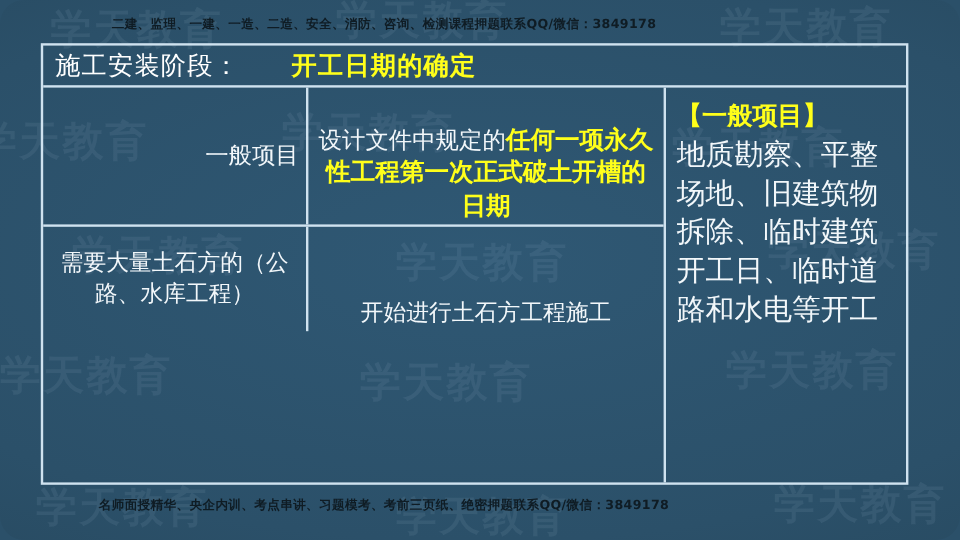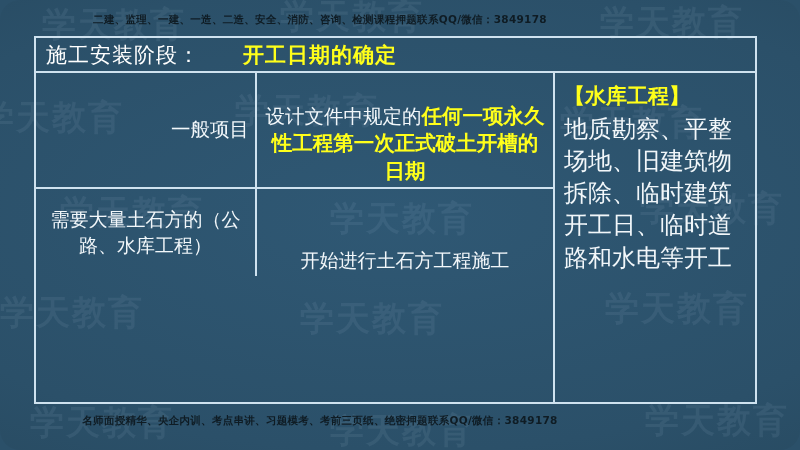--- a/index.html
+++ b/index.html
@@ -237,21 +237,21 @@
           </div>
           <div class="cell-b">
             <span><span class="txt white-19">开始进行土石方工程施工</span><span class="yellow-b y-20"></span></span>
           </div>
         </div>
 
 
       </div>
 
       <div class="right-cell">
-        <div class="yellow-b rc-title">【水库工程】</div>
+        <div class="yellow-b rc-title">【一般项目】</div>
         <div class="rc-body">地质勘察、平整场地、旧建筑物拆除、临时建筑开工日、临时道路和水电等开工</div>
       </div>
 
     </div>
   </div>
 
   <div class="promo" id="promo-bottom">名师面授精华、央企内训、考点串讲、习题模考、考前三页纸、绝密押题联系QQ/微信：3849178</div>
 
 </div>
 

